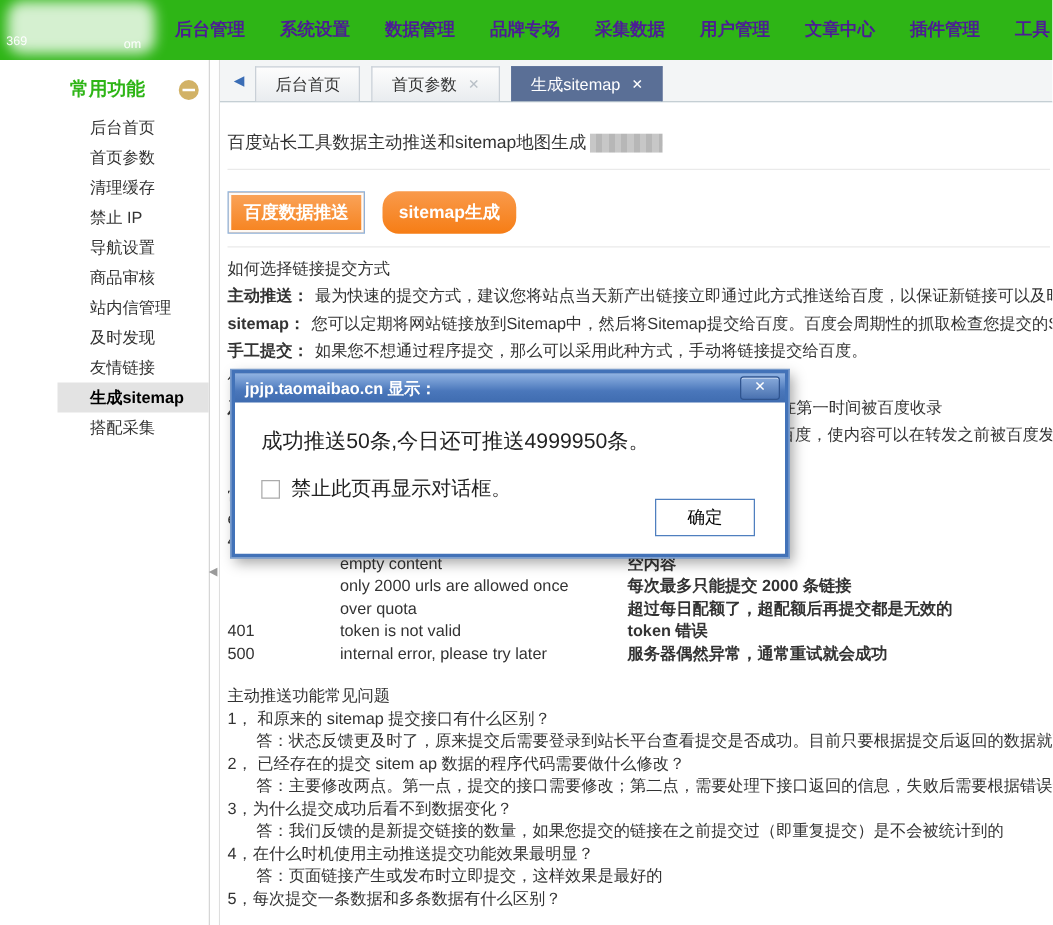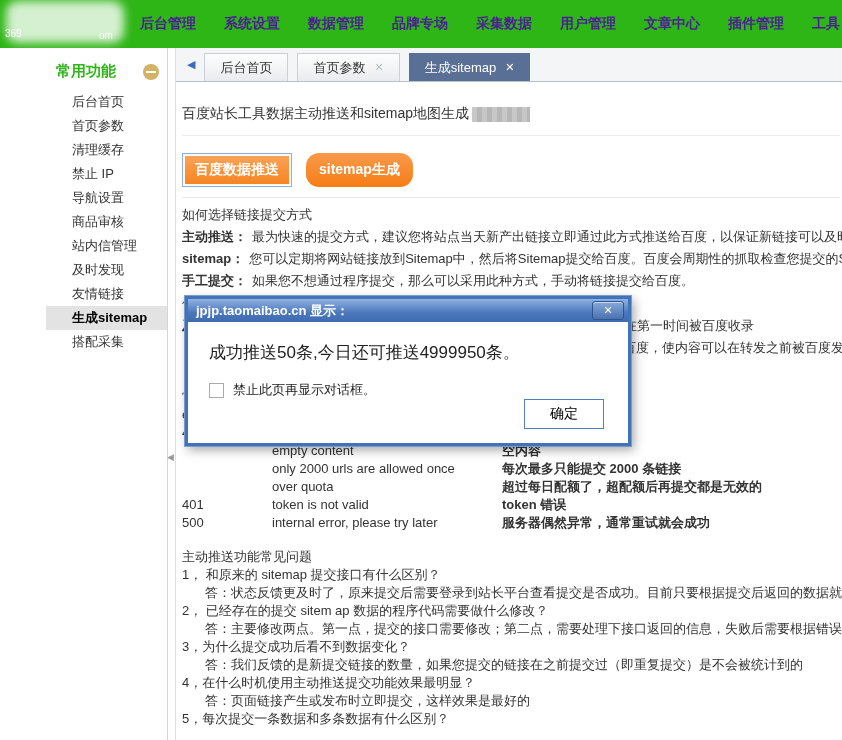--- a/index.html
+++ b/index.html
@@ -56,21 +56,21 @@
   .t-c3 { flex:1; min-width:0;font-weight:bold; }
   .faq { margin-top:16px; line-height:18px; white-space:nowrap; }
   .faq .ans { padding-left:23px; }
 
   
   .dialog { position:absolute; left:185px; top:296px; width:440px; z-index:50; background:#fff; border:3px solid #4272b8; box-shadow:0 0 0 1px #7a9ccb, 3px 4px 10px rgba(0,0,0,.35); }
   .dlg-title { height:23px; background:linear-gradient(#8fb2e2,#4a77bb 60%,#3f6cb0); display:flex; align-items:center; justify-content:space-between; padding:0 4px 0 8px; color:#fff; font-weight:bold; font-size:13px;gap:19px; }
   .dlg-close { width:30px; height:17px; background:linear-gradient(#87a9da,#4a72b0); border:1px solid #30548e; border-radius:3px; color:#fff; font-size:11px; font-weight:bold; text-align:center; line-height:16px; cursor:pointer; box-shadow:inset 0 1px 0 rgba(255,255,255,.55); }
   .dlg-body { position:relative; height:121px; }
   .dlg-msg { padding:19px 0 0 21px; font-size:17px; color:#222; }
-  .dlg-check { margin:17px 0 0 21px; display:flex; align-items:center; gap:9px; font-size:13px; color:#222; cursor:pointer; }
+  .dlg-check { margin:17px 0 0 21px; display:flex; align-items:center; gap:9px; font-size:16px; color:#222; cursor:pointer; }
   .checkbox { width:13px; height:13px; border:1px solid #ababab; background:#fff; flex:none; cursor:pointer; }
   .dlg-ok { position:absolute; right:24px; bottom:14px; background:#fff; border:1px solid #4f7fbf; padding:5px 25px; font-size:14px; color:#000; cursor:pointer; font-family:inherit; }
 </style>
 </head>
 <body>
 
 <div class="topnav">
   <div class="logo">
     <div class="logo-blur"></div>
     <span class="logo-txt-a">369</span>

